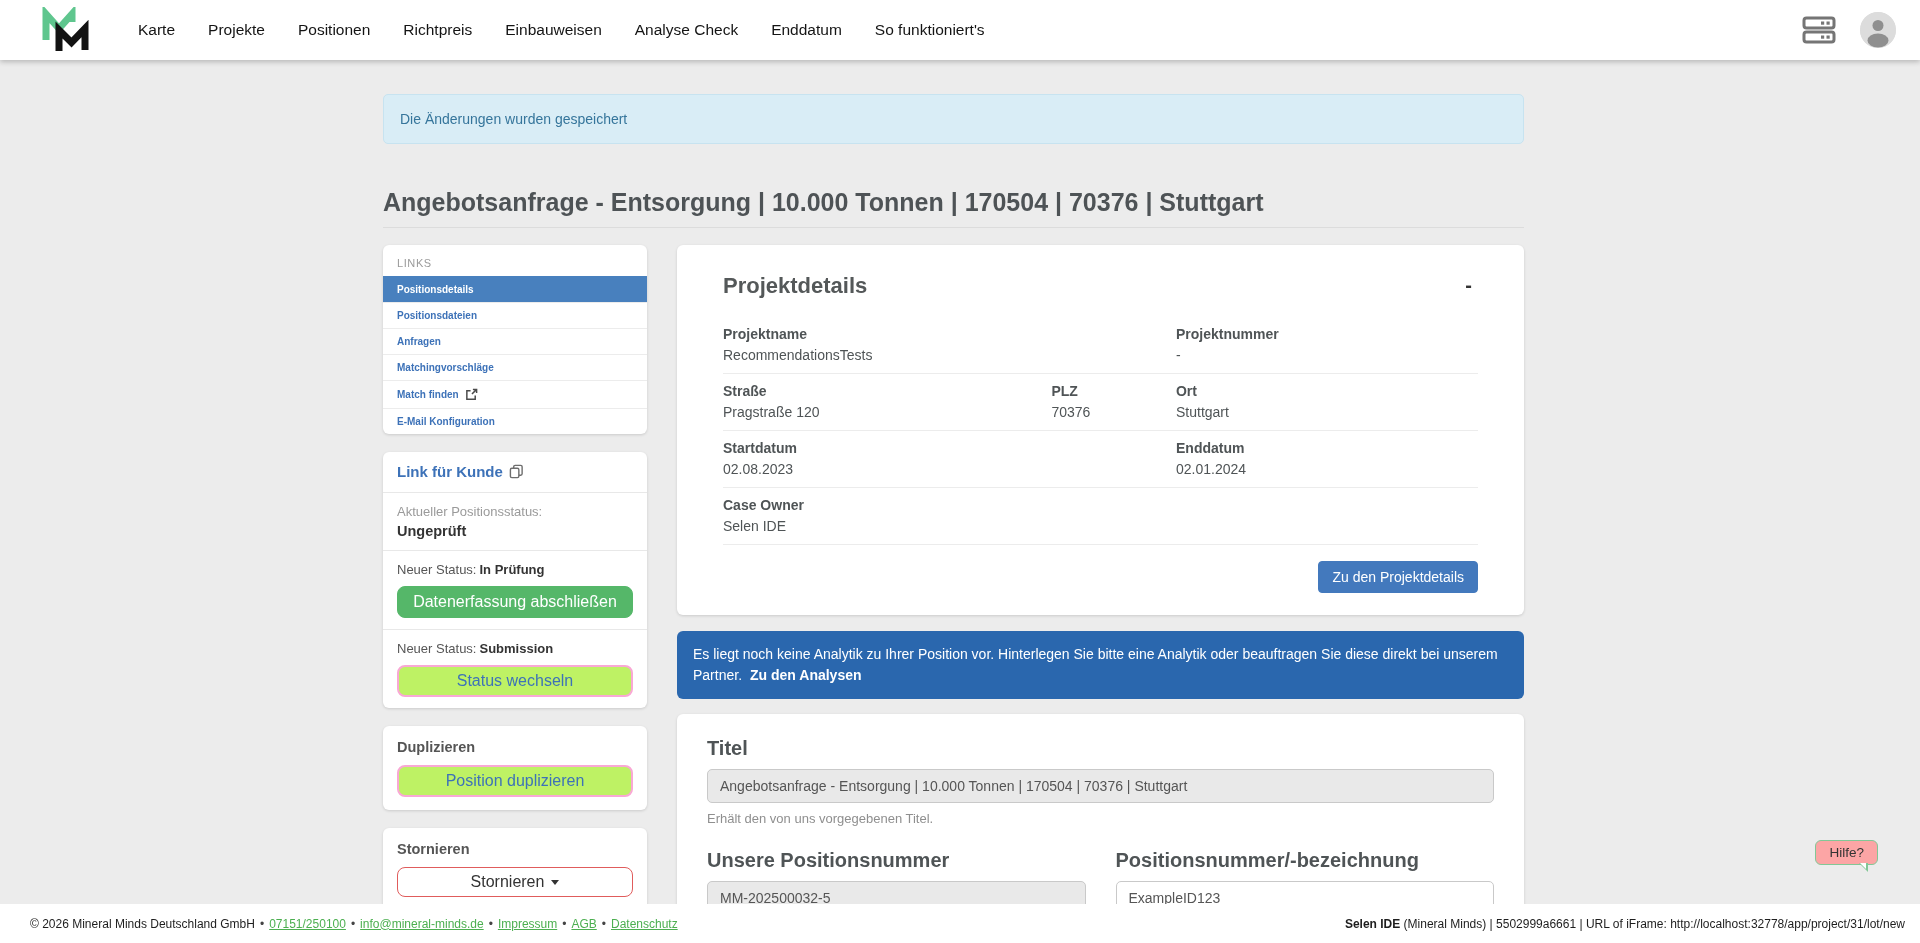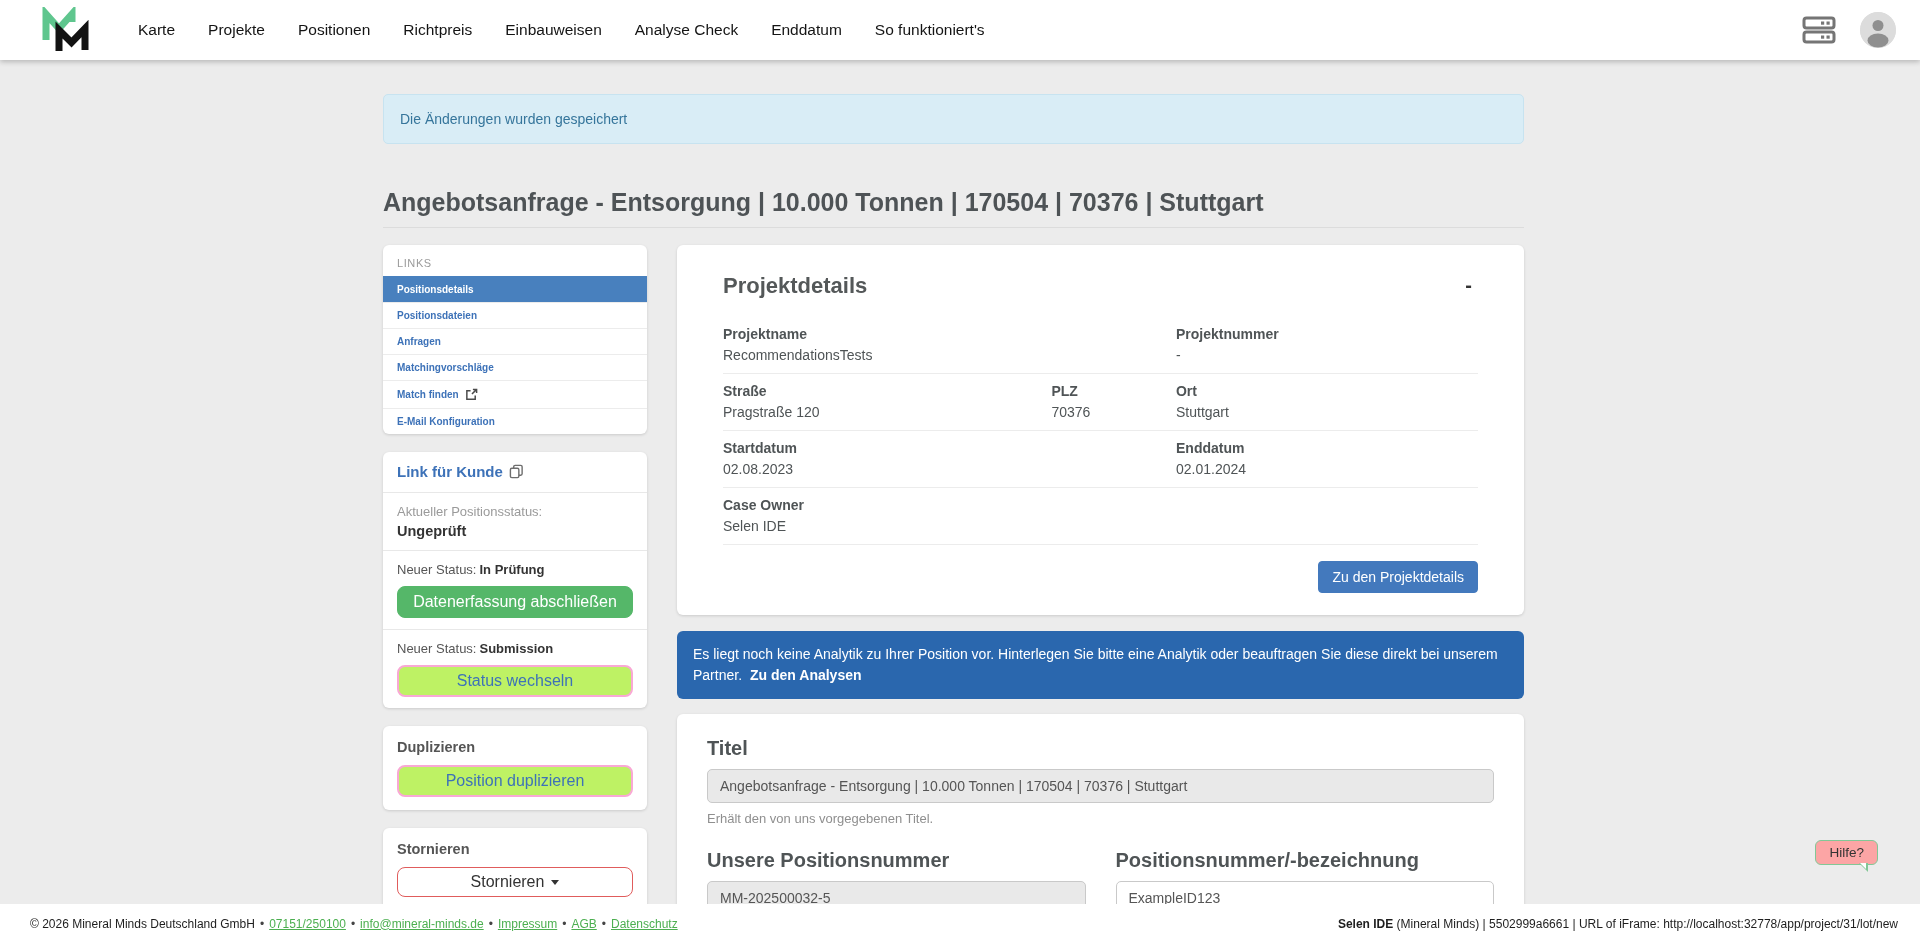--- a/index.html
+++ b/index.html
@@ -103,21 +103,21 @@
   .text-input:disabled { background: #e9e9e9; color: #555; }
   .help-text { font-size: 13px; color: #8f8f8f; margin-top: 8px; }
   .form-row { display: flex; gap: 30px; margin-top: 23px; }
   .form-col { flex: 1; min-width: 0; }
 
   
   .footer {
     position: fixed; left: 0; bottom: 0; z-index: 20;
     width: 100%; height: 39px; background: #fff;
     display: flex; align-items: center; justify-content: space-between;
-    padding: 0 22px 0 30px; font-size: 12px; color: #1e1e1e;
+    padding: 0 15px 0 30px; font-size: 12px; color: #1e1e1e;
   }
   .footer-left { display: flex; align-items: center; gap: 5px; white-space: nowrap; }
   .footer-link { color: #4caf50; text-decoration: underline; cursor: pointer; }
   .footer-sep { color: #444; }
   .footer-right { white-space: nowrap; }
   .footer-right b { font-weight: bold; }
 
   
   .help-btn {
     position: fixed; right: 42px; bottom: 78px; z-index: 30;

